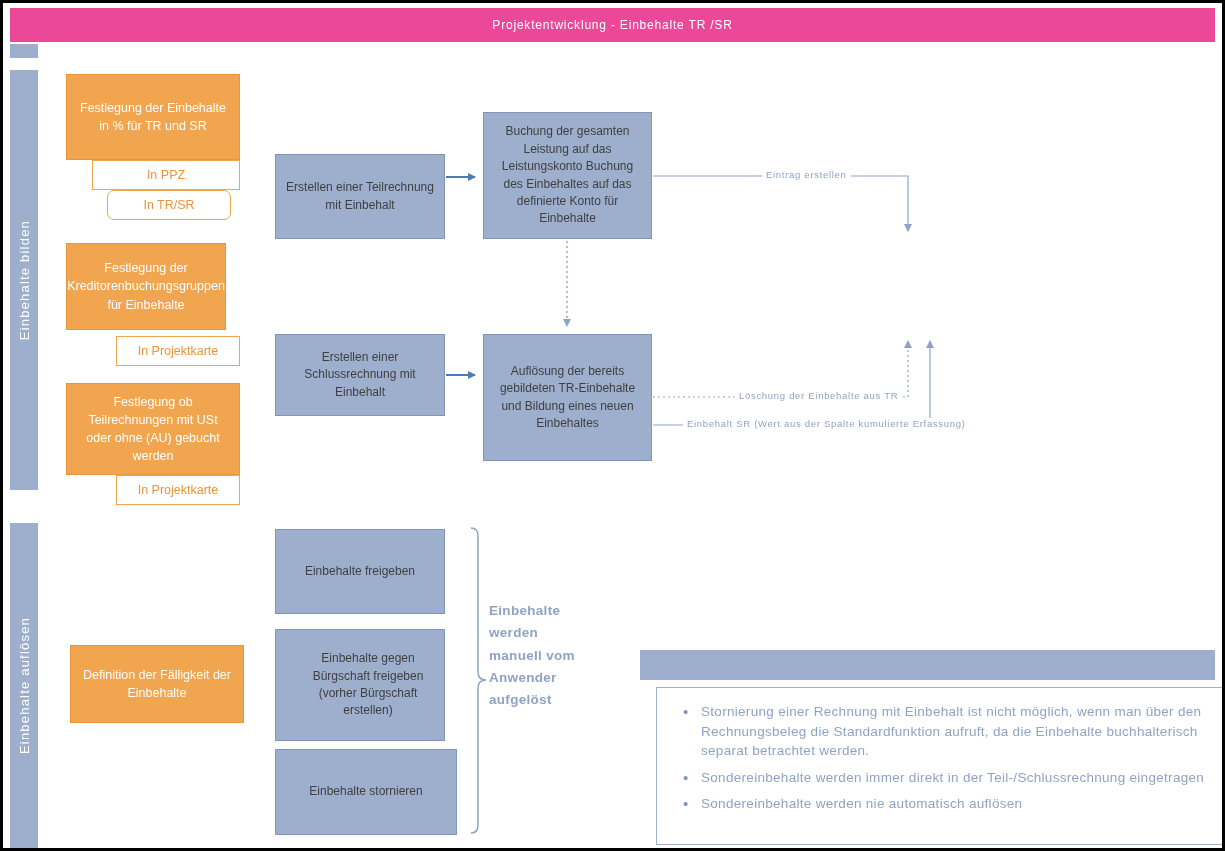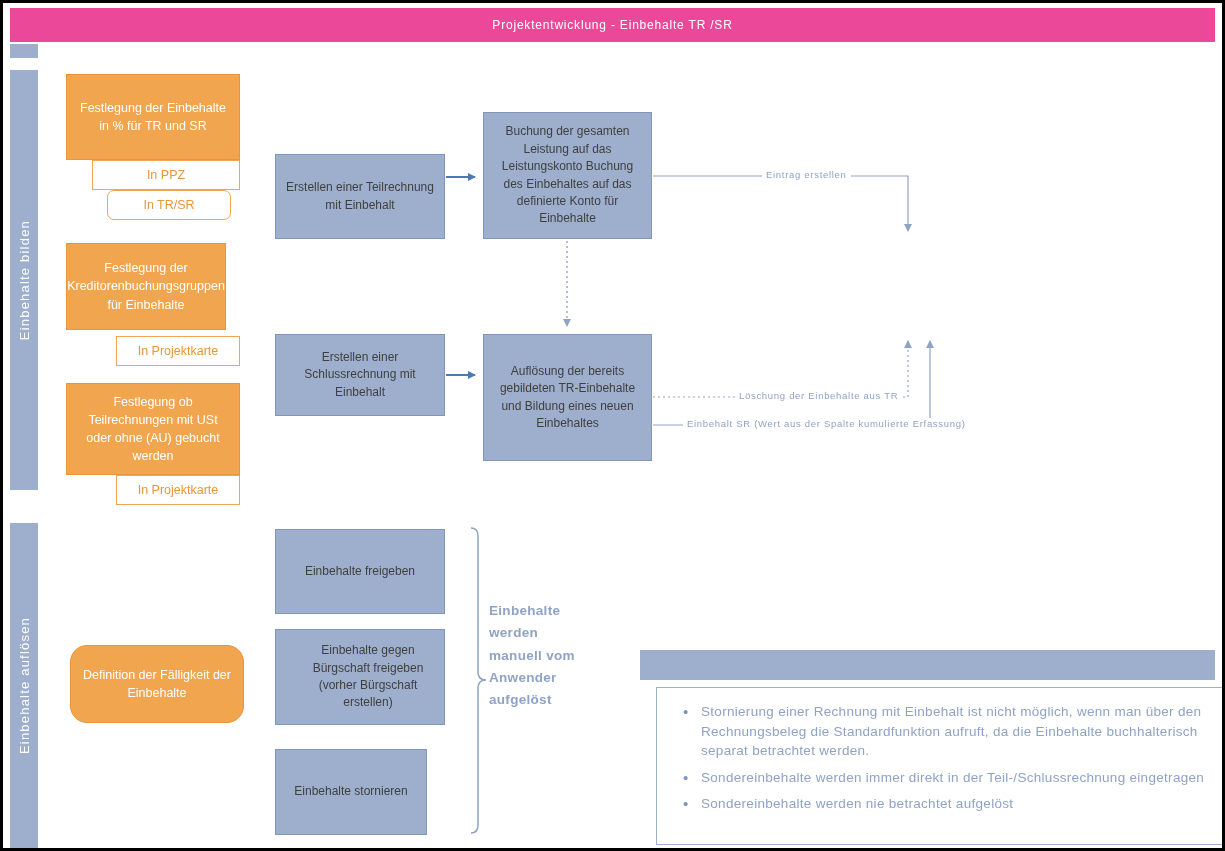--- a/index.html
+++ b/index.html
@@ -84,29 +84,29 @@
   <div class="box orange" style="left:63px; top:71px; width:174px; height:86px;">Festlegung der Einbehalte in % für TR und SR</div>
   <div class="box tag" style="left:89px; top:157px; width:148px; height:30px;">In PPZ</div>
   <div class="box tag" style="left:104px; top:187px; width:124px; height:30px;border-radius:7px;">In TR/SR</div>
 
   <div class="box orange" style="left:63px; top:240px; width:160px; height:87px;">Festlegung der Kreditorenbuchungsgruppen für Einbehalte</div>
   <div class="box tag" style="left:113px; top:333px; width:124px; height:30px;">In Projektkarte</div>
 
   <div class="box orange" style="left:63px; top:380px; width:174px; height:92px;">Festlegung ob Teilrechnungen mit USt oder ohne (AU) gebucht werden</div>
   <div class="box tag" style="left:113px; top:472px; width:124px; height:30px;">In Projektkarte</div>
 
-  <div class="box orange" style="left:67px; top:642px; width:174px; height:78px;border-radius:17px;">Definition der Fälligkeit der Einbehalte</div>
+  <div class="box orange" style="left:67px; top:642px; width:174px; height:78px;">Definition der Fälligkeit der Einbehalte</div>
 
   <div class="box blue" style="left:272px; top:151px; width:170px; height:85px;">Erstellen einer Teilrechnung mit Einbehalt</div>
   <div class="box blue" style="left:480px; top:109px; width:169px; height:127px;">Buchung der gesamten Leistung auf das Leistungskonto Buchung des Einbehaltes auf das definierte Konto für Einbehalte</div>
   <div class="box blue" style="left:272px; top:331px; width:170px; height:82px;">Erstellen einer Schlussrechnung mit Einbehalt</div>
   <div class="box blue" style="left:480px; top:331px; width:169px; height:127px;">Auflösung der bereits gebildeten TR-Einbehalte und Bildung eines neuen Einbehaltes</div>
   <div class="box blue" style="left:272px; top:526px; width:170px; height:85px;">Einbehalte freigeben</div>
-  <div class="box blue" style="left:272px; top:626px; width:170px; height:96px;padding-left:26px;">Einbehalte gegen Bürgschaft freigeben (vorher Bürgschaft erstellen)</div>
-  <div class="box blue" style="left:272px; top:746px; width:152px; height:86px;">Einbehalte stornieren</div>
+  <div class="box blue" style="left:272px; top:626px; width:170px; height:112px;padding-left:26px;">Einbehalte gegen Bürgschaft freigeben (vorher Bürgschaft erstellen)</div>
+  <div class="box blue" style="left:272px; top:746px; width:182px; height:86px;">Einbehalte stornieren</div>
 
   <svg class="overlay" width="1219" height="845" viewBox="0 0 1219 845">
     <defs>
       <marker id="arrow-blue" markerWidth="10" markerHeight="10" refX="7" refY="4" orient="auto" markerUnits="userSpaceOnUse">
         <path d="M0,0 L8,4 L0,8 Z" fill="#4d7ab5"></path>
       </marker>
       <marker id="arrow-light" markerWidth="10" markerHeight="10" refX="7" refY="4" orient="auto" markerUnits="userSpaceOnUse">
         <path d="M0,0 L8,4 L0,8 Z" fill="#8fa3c4"></path>
       </marker>
     </defs>
@@ -123,17 +123,17 @@
   <div class="flow-label" style="left:732px; top:387px;">Löschung der Einbehalte aus TR</div>
   <div class="flow-label" style="left:680px; top:415px;">Einbehalt SR (Wert aus der Spalte kumulierte Erfassung)</div>
 
   <div class="manual-note">Einbehalte werden manuell vom Anwender aufgelöst</div>
 
   <div class="info-header"></div>
   <div class="info-body">
     <ul>
       <li>Stornierung einer Rechnung mit Einbehalt ist nicht möglich, wenn man über den Rechnungsbeleg die Standardfunktion aufruft, da die Einbehalte buchhalterisch separat betrachtet werden.</li>
       <li>Sondereinbehalte werden immer direkt in der Teil-/Schlussrechnung eingetragen</li>
-      <li>Sondereinbehalte werden nie betrachtet aufgelöst</li>
+      <li>Sondereinbehalte werden nie automatisch auflösen</li>
     </ul>
   </div>
 
 </div>
 
 </body></html>

